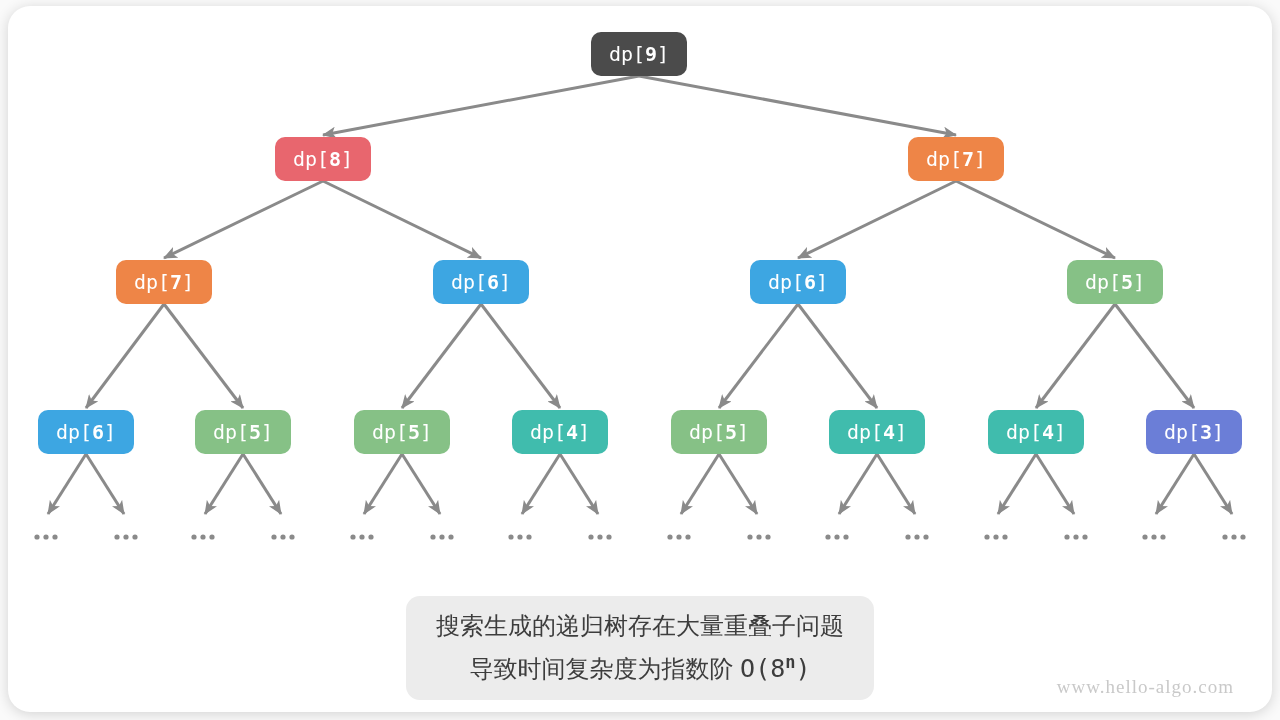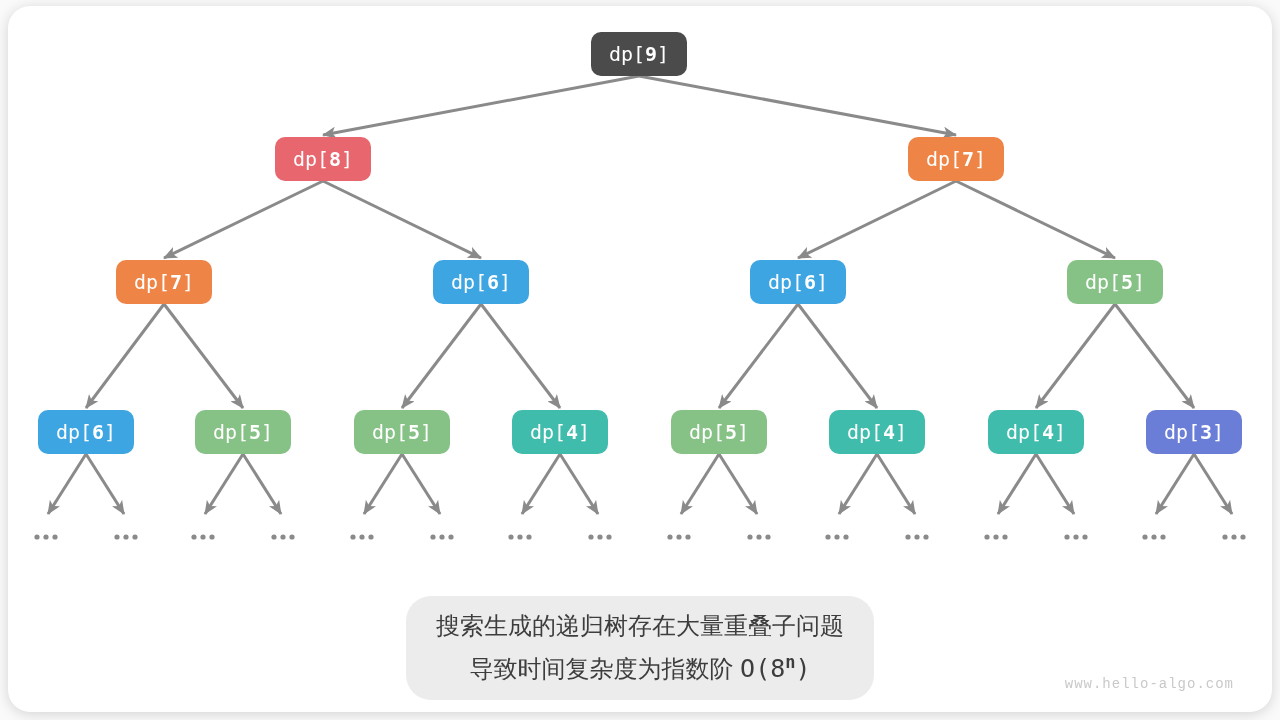--- a/index.html
+++ b/index.html
@@ -24,22 +24,22 @@
     text-align:center;font-size:24px;line-height:37px;font-weight:500;
     white-space:nowrap;
   }
   .formula{
     font-family:"DejaVu Sans Mono","Liberation Mono",monospace;
     font-size:25px;font-weight:400;
   }
   .formula sup{font-weight:700;font-size:17px;}
   .watermark{
     position:absolute;right:46px;top:676px;
-    font-family:Liberation Mono, monospace;
-    font-size:14px;letter-spacing:1px;
+    font-family:Liberation Serif, serif;
+    font-size:19px;letter-spacing:1px;
   }
 </style>
 </head>
 <body>
 
 <div class="card"></div>
 
 <svg class="tree" id="tree-svg" width="1280" height="720" viewBox="0 0 1280 720">
     <defs>
       <marker id="arrow" markerUnits="userSpaceOnUse" markerWidth="14" markerHeight="12" viewBox="0 0 14 12" refX="13" refY="6" orient="auto">
@@ -211,18 +211,18 @@
     <g>
       <rect x="988" y="410" width="96" height="44" rx="10" ry="10" fill="#40bcad"></rect>
       <text x="1036" y="439" fill="#ffffff" text-anchor="middle" class="node-label"><tspan>dp[</tspan><tspan font-weight="bold">4</tspan><tspan>]</tspan></text>
     </g>
     <g>
       <rect x="1146" y="410" width="96" height="44" rx="10" ry="10" fill="#6b7ed7"></rect>
       <text x="1194" y="439" fill="#ffffff" text-anchor="middle" class="node-label"><tspan>dp[</tspan><tspan font-weight="bold">3</tspan><tspan>]</tspan></text>
     </g>
   </svg>
 
-<div class="caption" style="background: rgb(236, 236, 236); color: rgb(61, 61, 61); border-radius: 25px;">
+<div class="caption" style="background: rgb(236, 236, 236); color: rgb(61, 61, 61);">
   <div>搜索生成的递归树存在大量重叠子问题</div>
   <div><span>导致时间复杂度为指数阶 </span><span class="formula"><span>O(8</span><sup>n</sup><span>)</span></span></div>
 </div>
 
 <div class="watermark" style="color: rgb(201, 201, 201);">www.hello-algo.com</div>
 
 </body></html>

